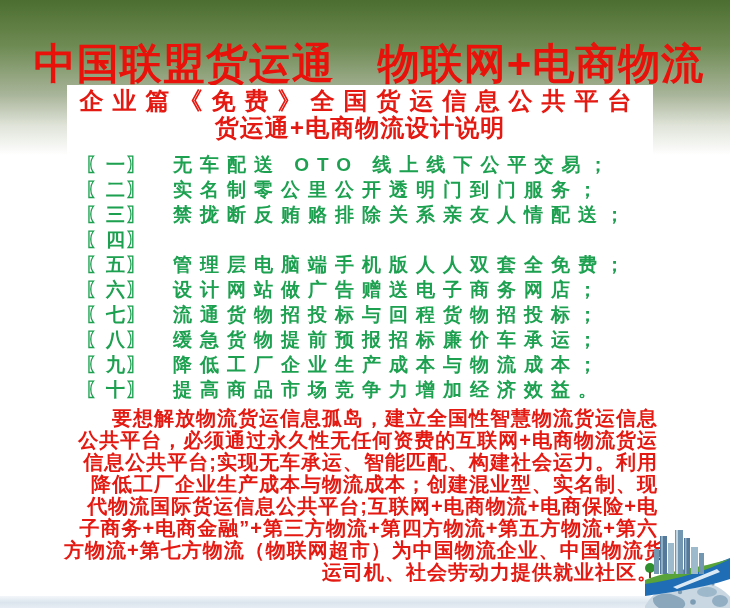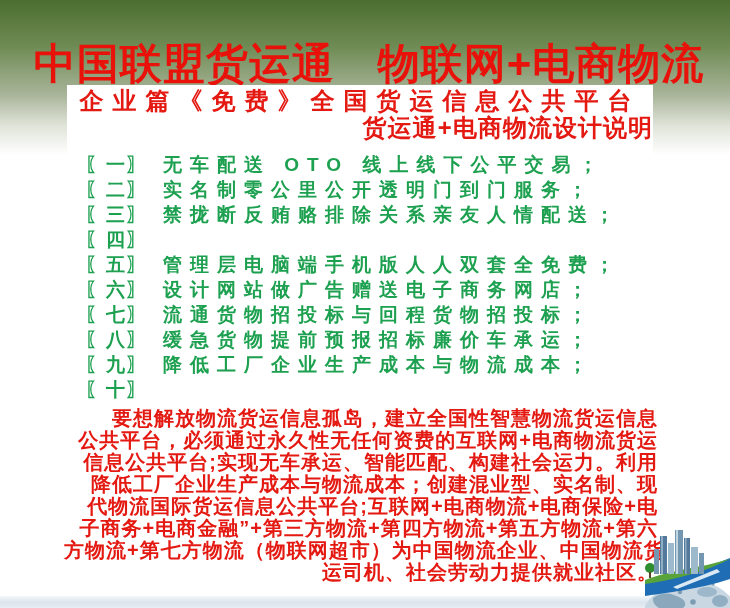--- a/index.html
+++ b/index.html
@@ -22,30 +22,30 @@
     position:absolute;left:67px;top:85px;width:586px;height:511px;
     background:#ffffff;
   }
   .heading{
     margin-top:4px;text-align:center;
     font-size:24px;line-height:27px;
     white-space:nowrap;
     font-family:Liberation Mono, monospace;
   }
   .heading .line1{letter-spacing:9px;}
-  .heading .line2{letter-spacing:1px;text-align:right;}
+  .heading .line2{letter-spacing:1px;}
   .list{margin-top:9px;}
   .list-row{
     display:flex;align-items:center;
     height:25px;padding-left:18px;
     font-size:19px;
     white-space:nowrap;
   }
   .list-num{width:78px;letter-spacing:2px;flex:0 0 auto;}
-  .list-text{letter-spacing:8px;}
+  .list-text{margin-left:10px;letter-spacing:8px;}
   .paragraph{
     margin-top:5px;margin-left:-3px;width:594px;
     font-size:20px;line-height:22px;
     letter-spacing:1px;
   }
   .para-line{white-space:nowrap;}
   .para-line:first-child{text-indent:33px;}
   .footer-strip{
     position:absolute;left:0;bottom:0;width:730px;height:12px;
     background:linear-gradient(to bottom,#f3f7fa 0%,#dbe4ed 55%,#e7edf4 100%);
@@ -100,20 +100,21 @@
       <div class="list-row">
         <span class="list-num">〖八〗</span>
         <span class="list-text">缓急货物提前预报招标廉价车承运；</span>
       </div>
       <div class="list-row">
         <span class="list-num">〖九〗</span>
         <span class="list-text">降低工厂企业生产成本与物流成本；</span>
       </div>
       <div class="list-row">
         <span class="list-num">〖十〗</span>
+        <span class="list-text">提高商品市场竞争力增加经济效益。</span>
       </div>
     </div>
 
     <div class="paragraph" style="color:#e41911;text-align:right;">
       <div class="para-line">要想解放物流货运信息孤岛，建立全国性智慧物流货运信息</div>
       <div class="para-line">公共平台，必须通过永久性无任何资费的互联网+电商物流货运</div>
       <div class="para-line">信息公共平台;实现无车承运、智能匹配、构建社会运力。利用</div>
       <div class="para-line">降低工厂企业生产成本与物流成本；创建混业型、实名制、现</div>
       <div class="para-line">代物流国际货运信息公共平台;互联网+电商物流+电商保险+电</div>
       <div class="para-line">子商务+电商金融”+第三方物流+第四方物流+第五方物流+第六</div>

